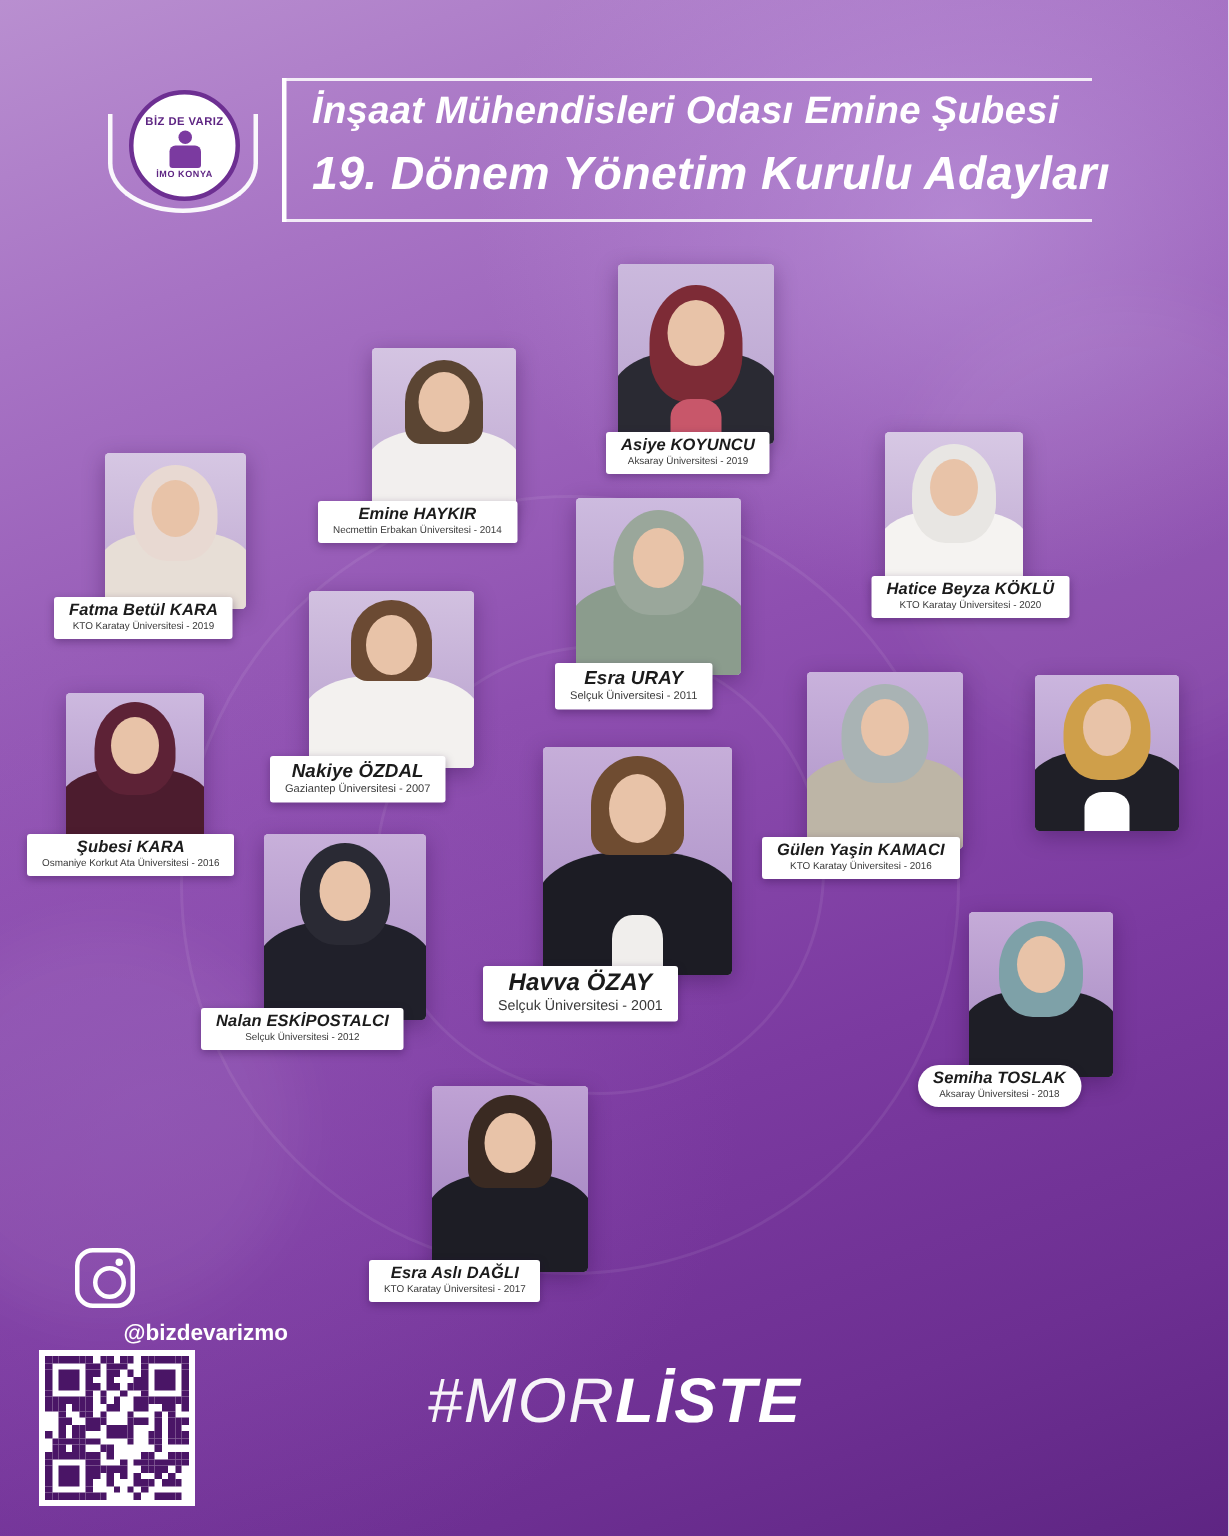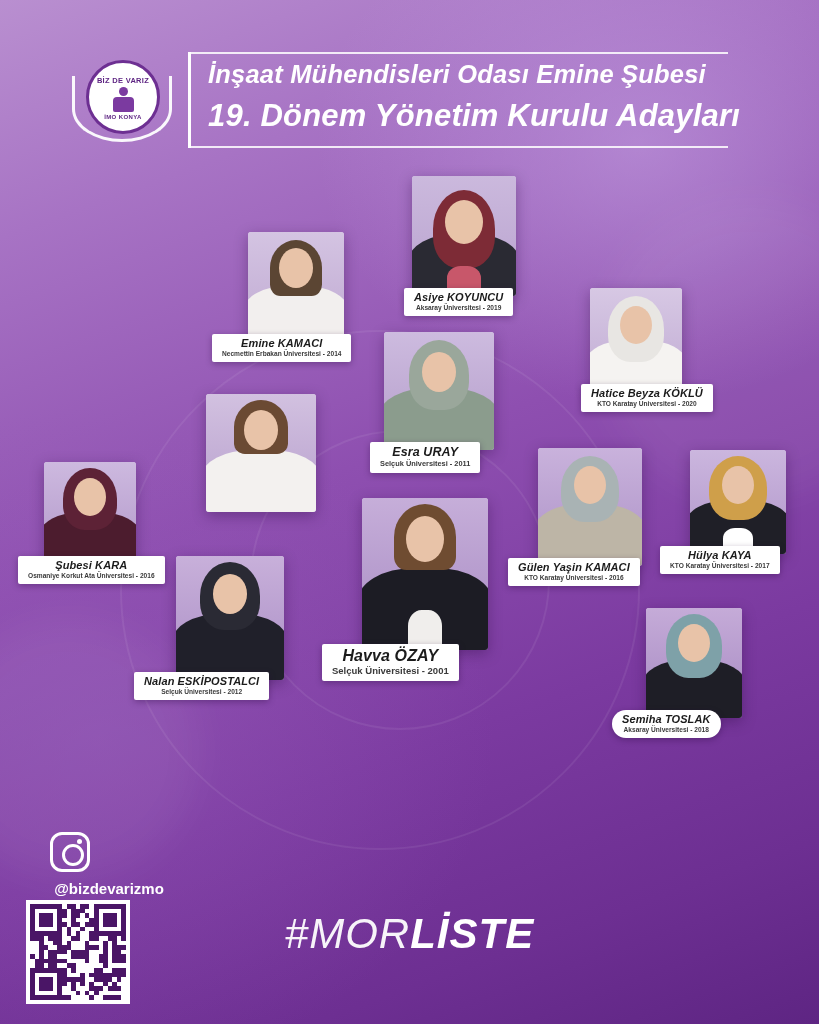--- a/index.html
+++ b/index.html
@@ -149,21 +149,21 @@
     white-space: nowrap;
     text-align: center;
   }
   .nameplate .nm {
     display: block;
     font-size: 12.5px; font-weight: bold; font-style: italic;
     line-height: 1.05; letter-spacing: .1px;
   }
   .nameplate .sub {
     display: block;
-    font-size: 7.4px; font-weight: bold; color: #3a3a3a;
+    font-size: 7.4px; font-weight: normal; color: #3a3a3a;
     margin-top: 1px; line-height: 1.05;
   }
   .nameplate.small .nm { font-size: 11px; }
   .nameplate.small .sub { font-size: 6.6px; }
   .nameplate.big .nm { font-size: 16px; }
   .nameplate.big .sub { font-size: 9.5px; }
 
   
   .social {
     position: absolute; left: 22px; top: 832px;
@@ -178,21 +178,21 @@
     content: ""; position: absolute; left: 9px; top: 9px;
     width: 16px; height: 16px; border: 3px solid #ffffff; border-radius: 50%;
   }
   .ig-icon::before {
     content: ""; position: absolute; right: 5px; top: 4px;
     width: 5px; height: 5px; background: #ffffff; border-radius: 50%;
   }
   .ig-handle {
     margin-top: 8px;
     color: #ffffff; font-size: 15px; font-weight: bold;
-    text-align: center; padding-left: 4px;
+    text-align: right; padding-left: 4px;
   }
   .qr {
     position: absolute; left: 26px; top: 900px;
     width: 104px; height: 104px;
     background: #ffffff;
     padding: 4px;
   }
   .qr-grid {
     width: 100%; height: 100%;
     display: grid;
@@ -259,40 +259,54 @@
   <div class="person" style="left:212px;top:232px;width:200px;height:140px;">
     <div class="photo" style="width:96px;height:110px;left:36px;">
       <div class="portrait">
         <div class="bg" style="background:linear-gradient(180deg,#d4c4e2,#bfa9d2)"></div>
         <div class="body" style="bottom:0;width:104px;height:56px;background:#f2efee;"></div>
         <div class="hairfront" style="top:8px;width:52px;height:56px;background:#5b4533;"></div>
         <div class="face" style="top:16px;width:34px;height:40px;"></div>
       </div>
     </div>
     <div class="nameplate small" style="left:0;top:102px;">
-      <span class="nm">Emine KAMACI</span>
+      <span class="nm">Emine HAYKIR</span>
       <span class="sub">Necmettin Erbakan Üniversitesi - 2014</span>
     </div>
   </div>
 
   <div class="person" style="left:546px;top:288px;width:200px;height:140px;">
     <div class="photo" style="width:92px;height:104px;left:44px;">
       <div class="portrait">
         <div class="bg" style="background:linear-gradient(180deg,#d7c8e4,#c0abd3)"></div>
         <div class="body" style="bottom:0;width:100px;height:52px;background:#f5f3f1;"></div>
         <div class="scarf" style="top:8px;width:56px;height:66px;background:#e8e6e3;"></div>
         <div class="face" style="top:18px;width:32px;height:38px;"></div>
       </div>
     </div>
     <div class="nameplate small" style="left:4px;top:96px;margin-left:31px;">
       <span class="nm">Hatice Beyza KÖKLÜ</span>
       <span class="sub">KTO Karatay Üniversitesi - 2020</span>
     </div>
   </div>
 
+  <div class="person" style="left:36px;top:302px;width:190px;height:140px;">
+    <div class="photo" style="width:94px;height:104px;left:34px;">
+      <div class="portrait">
+        <div class="bg" style="background:linear-gradient(180deg,#d6c7e3,#bfa9d2)"></div>
+        <div class="body" style="bottom:0;width:102px;height:52px;background:#e7ded6;"></div>
+        <div class="scarf" style="top:8px;width:56px;height:64px;background:#e8d9d2;"></div>
+        <div class="face" style="top:18px;width:32px;height:38px;"></div>
+      </div>
+    </div>
+    <div class="nameplate small" style="left:0;top:96px;">
+      <span class="nm">Fatma Betül KARA</span>
+      <span class="sub">KTO Karatay Üniversitesi - 2019</span>
+    </div>
+  </div>
 
   <div class="person" style="left:366px;top:332px;width:200px;height:150px;">
     <div class="photo" style="width:110px;height:118px;left:18px;">
       <div class="portrait">
         <div class="bg" style="background:linear-gradient(180deg,#cdbbdf,#b59ecb)"></div>
         <div class="body" style="bottom:0;width:118px;height:62px;background:#8b9c8d;"></div>
         <div class="scarf" style="top:8px;width:60px;height:70px;background:#9aa79b;"></div>
         <div class="face" style="top:20px;width:34px;height:40px;"></div>
       </div>
     </div>
@@ -303,37 +317,37 @@
   </div>
 
   <div class="person" style="left:176px;top:394px;width:200px;height:150px;">
     <div class="photo" style="width:110px;height:118px;left:30px;">
       <div class="portrait">
         <div class="bg" style="background:linear-gradient(180deg,#d2c1e0,#b79fcd)"></div>
         <div class="body" style="bottom:0;width:118px;height:62px;background:#f3f1ef;"></div>
         <div class="hairfront" style="top:6px;width:54px;height:54px;background:#6b4a33;"></div>
         <div class="face" style="top:16px;width:34px;height:40px;"></div>
       </div>
+    </div>
+    <div class="nameplate" style="left:4px;top:110px;">
+      <span class="nm">Nakiye ÖZDAL</span>
+      <span class="sub">Gaziantep Üniversitesi - 2007</span>
     </div>
   </div>
 
   <div class="person" style="left:660px;top:450px;width:160px;height:140px;">
     <div class="photo" style="width:96px;height:104px;left:30px;">
       <div class="portrait">
         <div class="bg" style="background:linear-gradient(180deg,#cbb6de,#b196ca)"></div>
         <div class="body" style="bottom:0;width:104px;height:54px;background:#1f1f27;"></div>
         <div class="scarf" style="top:6px;width:58px;height:64px;background:#cf9f4a;"></div>
         <div class="face" style="top:16px;width:32px;height:38px;"></div>
         <div class="shirt" style="bottom:0;width:30px;height:26px;background:#ffffff;"></div>
       </div>
     </div>
-    <div class="nameplate small" style="left:0;top:96px;">
-      <span class="nm">Hülya KAYA</span>
-      <span class="sub">KTO Karatay Üniversitesi - 2017</span>
-    </div>
   </div>
 
   <div class="person" style="left:18px;top:462px;width:170px;height:140px;">
     <div class="photo" style="width:92px;height:102px;left:26px;">
       <div class="portrait">
         <div class="bg" style="background:linear-gradient(180deg,#cdb9df,#b298ca)"></div>
         <div class="body" style="bottom:0;width:100px;height:52px;background:#4c1c2e;"></div>
         <div class="scarf" style="top:6px;width:54px;height:62px;background:#5d2236;"></div>
         <div class="face" style="top:16px;width:32px;height:38px;"></div>
       </div>
@@ -399,20 +413,34 @@
         <div class="face" style="top:16px;width:32px;height:38px;"></div>
       </div>
     </div>
     <div class="nameplate small" style="left:0;top:102px;border-radius:14px;">
       <span class="nm">Semiha TOSLAK</span>
       <span class="sub">Aksaray Üniversitesi - 2018</span>
     </div>
   </div>
 
 
+  <div class="person" style="left:246px;top:724px;width:190px;height:160px;">
+    <div class="photo" style="width:104px;height:124px;left:42px;">
+      <div class="portrait">
+        <div class="bg" style="background:linear-gradient(180deg,#bfa2d4,#9e80be)"></div>
+        <div class="body" style="bottom:0;width:112px;height:66px;background:#1d1d25;"></div>
+        <div class="hairfront" style="top:6px;width:56px;height:62px;background:#3a2a22;"></div>
+        <div class="face" style="top:18px;width:34px;height:40px;"></div>
+      </div>
+    </div>
+    <div class="nameplate small" style="left:0;top:116px;">
+      <span class="nm">Esra Aslı DAĞLI</span>
+      <span class="sub">KTO Karatay Üniversitesi - 2017</span>
+    </div>
+  </div>
 
   <div class="social">
     <div class="ig-icon"></div>
     <div class="ig-handle">@bizdevarizmo</div>
   </div>
 
   <div class="qr">
     <div class="qr-grid" id="qr-grid">
         <i class="on"></i>
         <i class="on"></i>

